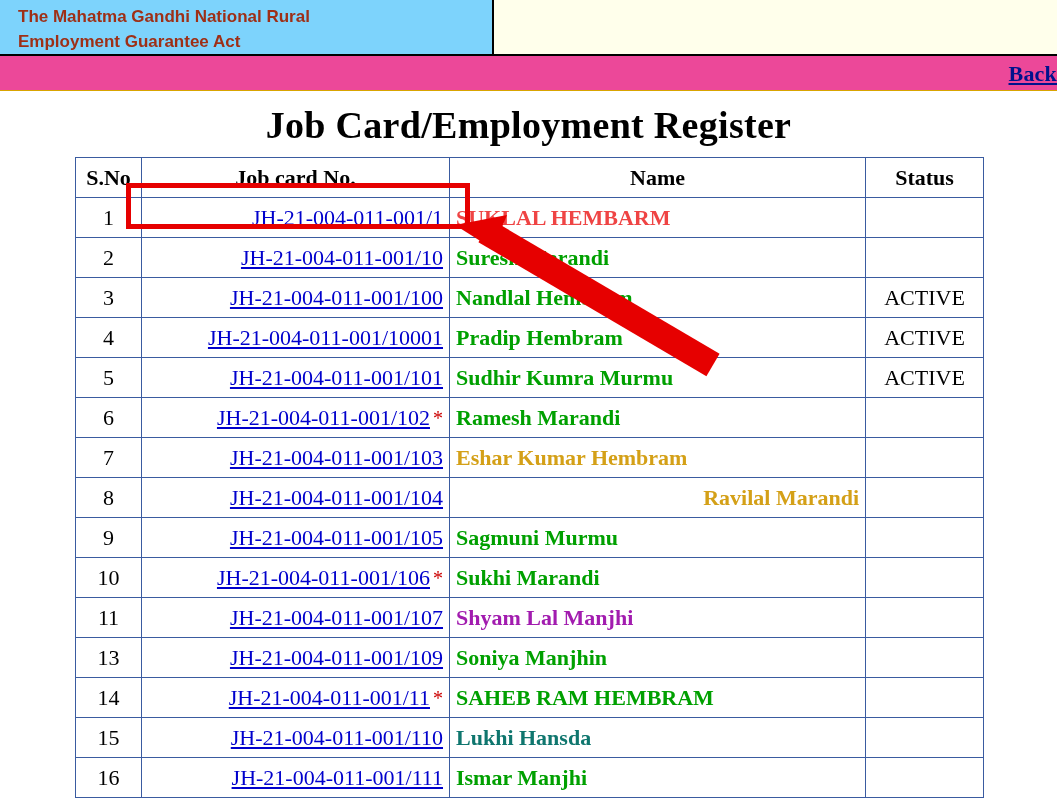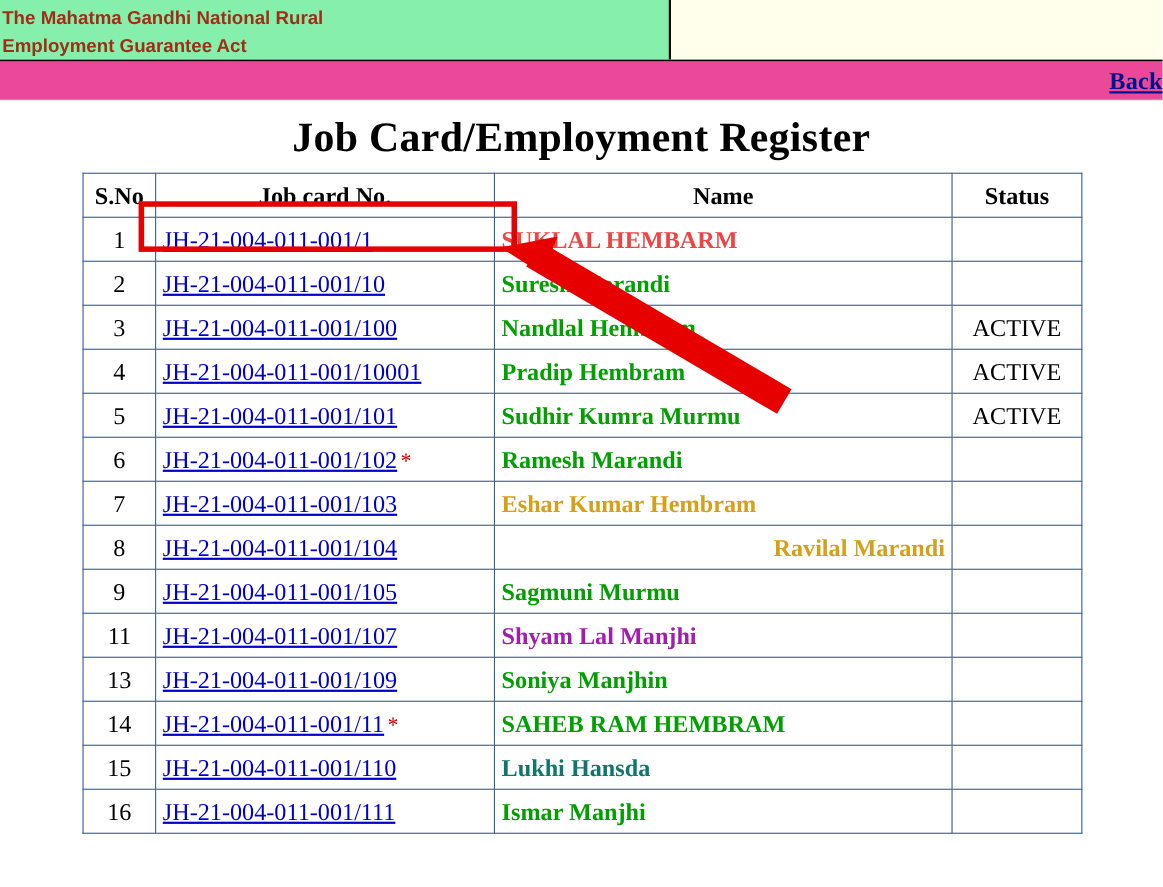--- a/index.html
+++ b/index.html
@@ -17,25 +17,25 @@
 
   
   .header-bar {
     display: flex;
     align-items: stretch;
     border-bottom: 2px solid #000;
     height: 56px;
     box-sizing: border-box;
   }
   .header-title-cell {
-    width: 610px;
+    width: 494px;
     box-sizing: border-box;
     border-right: 2px solid #000;
-    padding: 4px 6px 0 2px;
-    background: #86efac;
+    padding: 4px 6px 0 18px;
+    background: #7dd3fc;
   }
   .header-title-cell .line {
     font-family: "Liberation Sans", sans-serif;
     font-weight: bold;
     font-size: 17px;
     color: #9e2f16;
     line-height: 25px;
     white-space: nowrap;
   }
   .header-right-cell {
@@ -105,21 +105,21 @@
   col.c-card   { width: 308px; }
   col.c-name   { width: 416px; }
   col.c-status { width: 118px; }
 
   td.sno {
     text-align: center;
     font-size: 22px;
     color: #000;
   }
   td.card {
-    text-align: left;
+    text-align: right;
     padding-left: 10px;
     white-space: nowrap;
     margin-top: 40px;
   }
   td.card a {
     font-family: "Liberation Serif", serif;
     font-size: 22px;
     color: #0000cc;
     text-decoration: underline;
     cursor: pointer;
@@ -247,20 +247,26 @@
           <td class="name" style="color: rgb(212, 160, 23); text-align: right;">Ravilal Marandi</td>
           <td class="status"></td>
         </tr>
         <tr>
           <td class="sno">9</td>
           <td class="card"><a>JH-21-004-011-001/105</a></td>
           <td class="name" style="color: rgb(0, 160, 0);">Sagmuni Murmu</td>
           <td class="status"></td>
         </tr>
         <tr>
+          <td class="sno">10</td>
+          <td class="card"><a>JH-21-004-011-001/106</a><span class="star">*</span></td>
+          <td class="name" style="color: rgb(0, 160, 0);">Sukhi Marandi</td>
+          <td class="status"></td>
+        </tr>
+        <tr>
           <td class="sno">11</td>
           <td class="card"><a>JH-21-004-011-001/107</a></td>
           <td class="name" style="color: #a21caf;">Shyam Lal Manjhi</td>
           <td class="status"></td>
         </tr>
         <tr>
           <td class="sno">13</td>
           <td class="card"><a>JH-21-004-011-001/109</a></td>
           <td class="name" style="color: rgb(0, 160, 0); margin-top: 18px;">Soniya Manjhin</td>
           <td class="status"></td>

